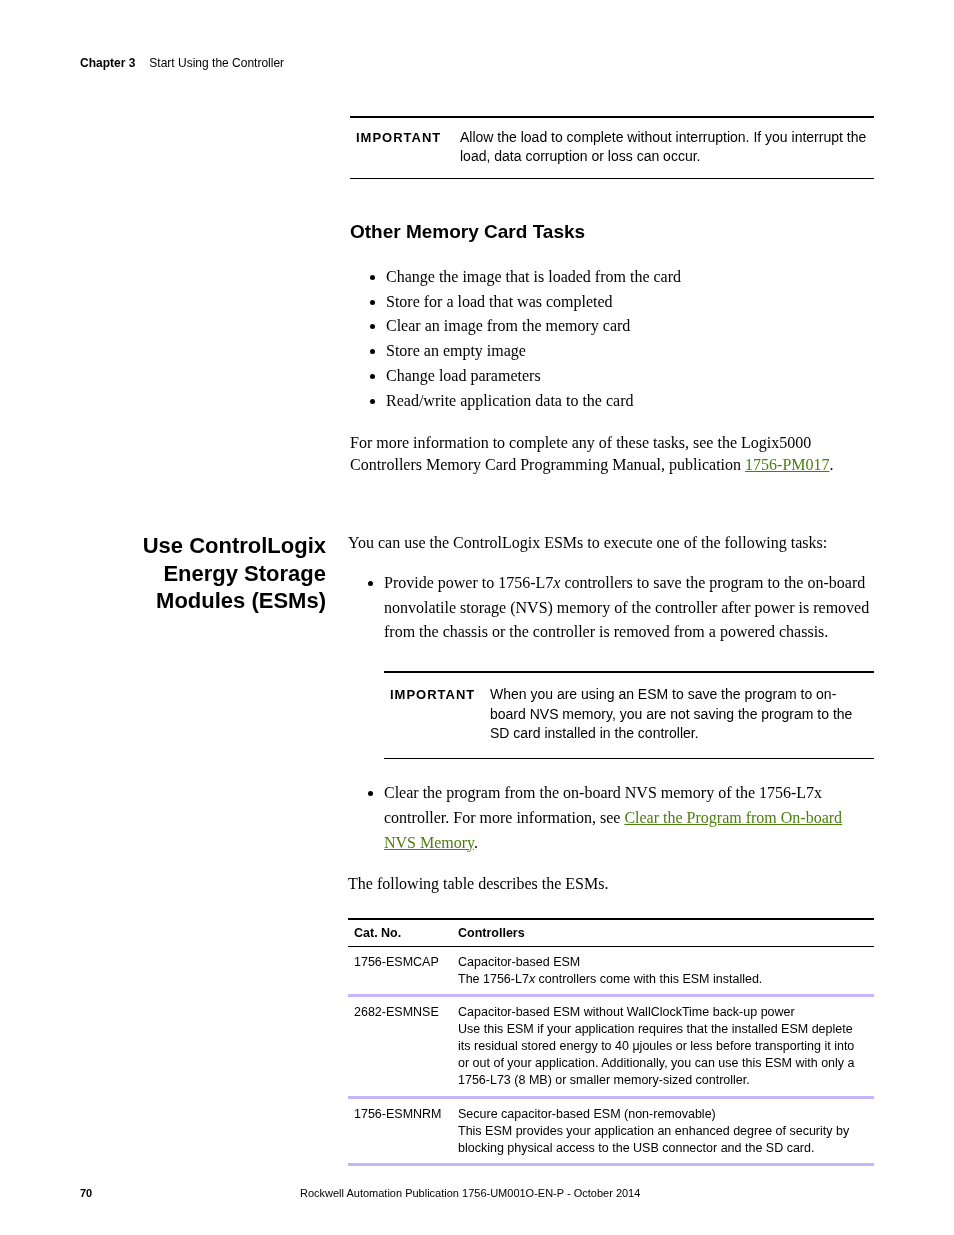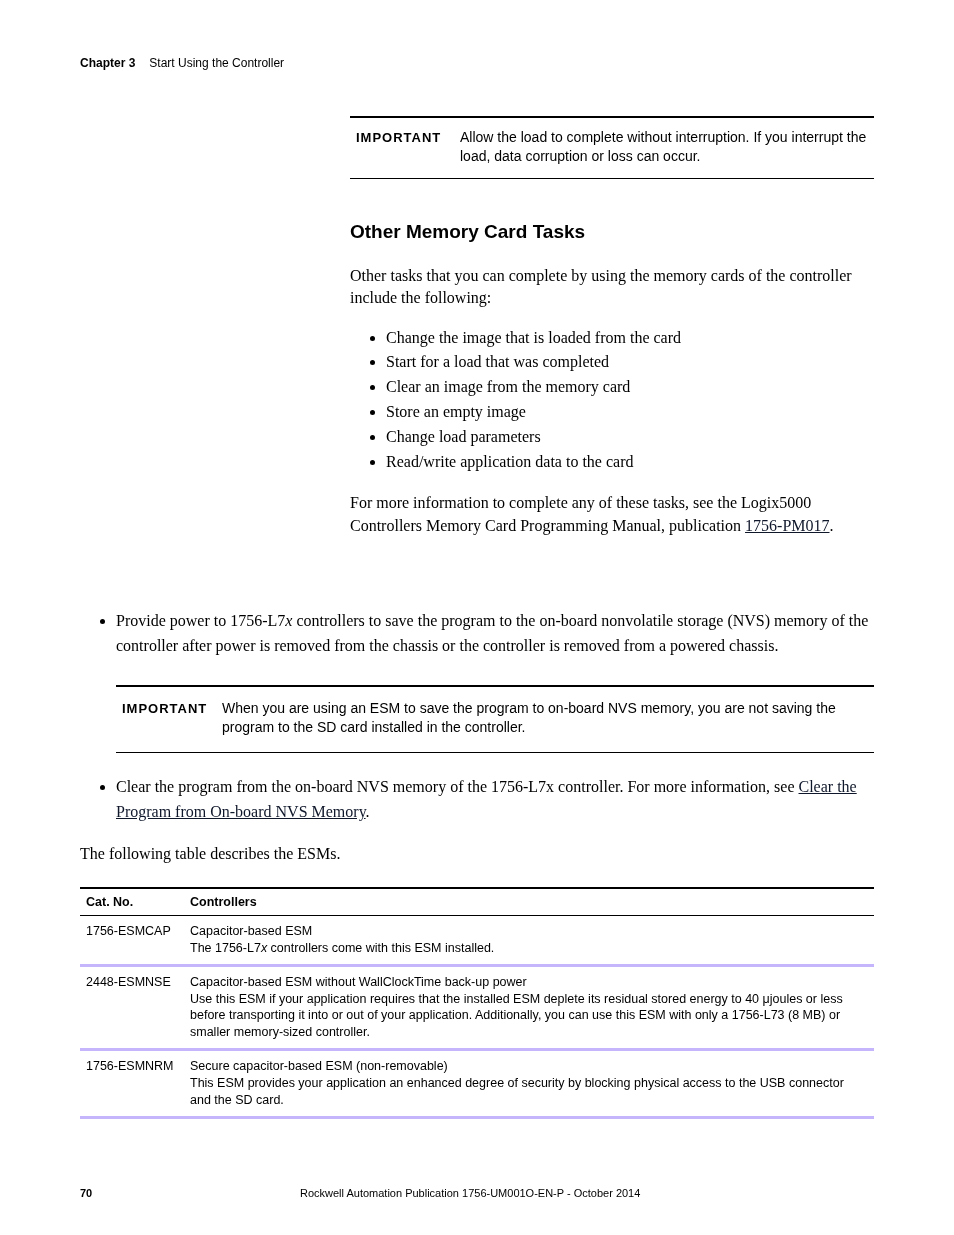--- a/index.html
+++ b/index.html
@@ -67,21 +67,21 @@
   }
   ul.body-list {
     margin: 16px 0 18px 0;
     padding-left: 36px;
   }
   ul.body-list li {
     font-size: 16px;
     line-height: 1.55;
   }
   .link {
-    color: #0f172a;
+    color: #4d7c0f;
     text-decoration: underline;
   }
   .section2 {
     display: flex;
     margin-top: 56px;
     align-items: flex-start;
   }
   .side-head {
     font-family: "Helvetica Neue", Arial, sans-serif;
     font-weight: 700;
@@ -174,39 +174,40 @@
   </div>
 
   <div class="content">
     <div class="callout">
       <div class="label">IMPORTANT</div>
       <div class="text">Allow the load to complete without interruption. If you interrupt the load, data corruption or loss can occur.</div>
     </div>
 
     <div class="h2">Other Memory Card Tasks</div>
 
-    <p class="body-text">Other tasks that you can complete by using the memory cards of the controller include the following:</p>
 
     <ul class="body-list">
       <li>Change the image that is loaded from the card</li>
-      <li>Start for a load that was completed</li>
+      <li>Store for a load that was completed</li>
       <li>Clear an image from the memory card</li>
       <li>Store an empty image</li>
       <li>Change load parameters</li>
       <li>Read/write application data to the card</li>
     </ul>
 
     <p class="body-text">
       <span>For more information to complete any of these tasks, see the Logix5000 Controllers Memory Card Programming Manual, publication </span><a class="link">1756-PM017</a><span>.</span>
     </p>
   </div>
 
   <div class="section2">
+    <div class="side-head">Use ControlLogix Energy Storage Modules (ESMs)</div>
     <div class="section2-body">
 
+      <p class="body-text">You can use the ControlLogix ESMs to execute one of the following tasks:</p>
 
       <ul class="body-list" style="margin-bottom:0">
         <li>
           <span>Provide power to 1756-L7</span><span class="it">x</span><span> controllers to save the program to the on-board nonvolatile storage (NVS) memory of the controller after power is removed from the chassis or the controller is removed from a powered chassis.</span>
         </li>
       </ul>
 
       <div class="callout-inset">
         <div class="label">IMPORTANT</div>
         <div class="text">
@@ -231,21 +232,21 @@
         </thead>
         <tbody>
           <tr>
             <td class="cat">1756-ESMCAP</td>
             <td>
               <span>Capacitor-based ESM</span><br>
               <span>The 1756-L7</span><span class="it">x</span><span> controllers come with this ESM installed.</span>
             </td>
           </tr>
           <tr>
-            <td class="cat">2448-ESMNSE</td>
+            <td class="cat">2682-ESMNSE</td>
             <td>
               <span>Capacitor-based ESM without WallClockTime back-up power</span><br>
               <span>Use this ESM if your application requires that the installed ESM deplete its residual stored energy to 40 μjoules or less before transporting it into or out of your application. Additionally, you can use this ESM with only a 1756-L73 (8 MB) or smaller memory-sized controller.</span>
             </td>
           </tr>
           <tr>
             <td class="cat">1756-ESMNRM</td>
             <td>
               <span>Secure capacitor-based ESM (non-removable)</span><br>
               <span>This ESM provides your application an enhanced degree of security by blocking physical access to the USB connector and the SD card.</span>

